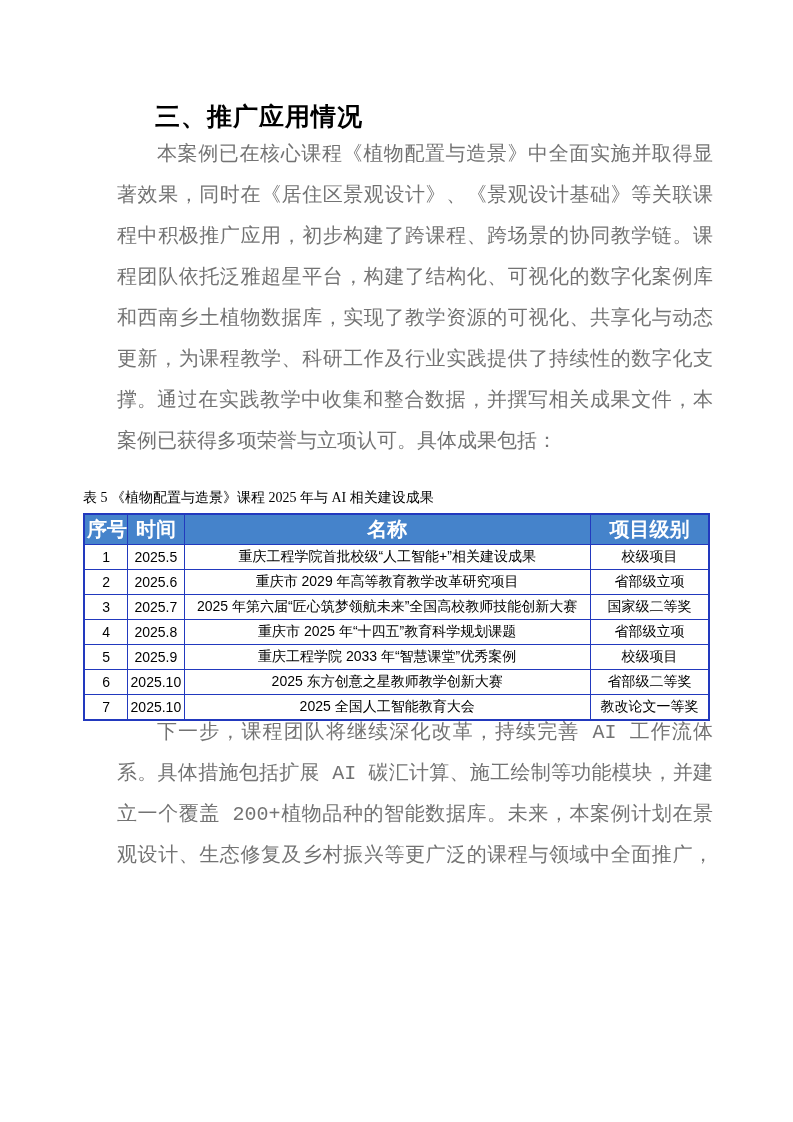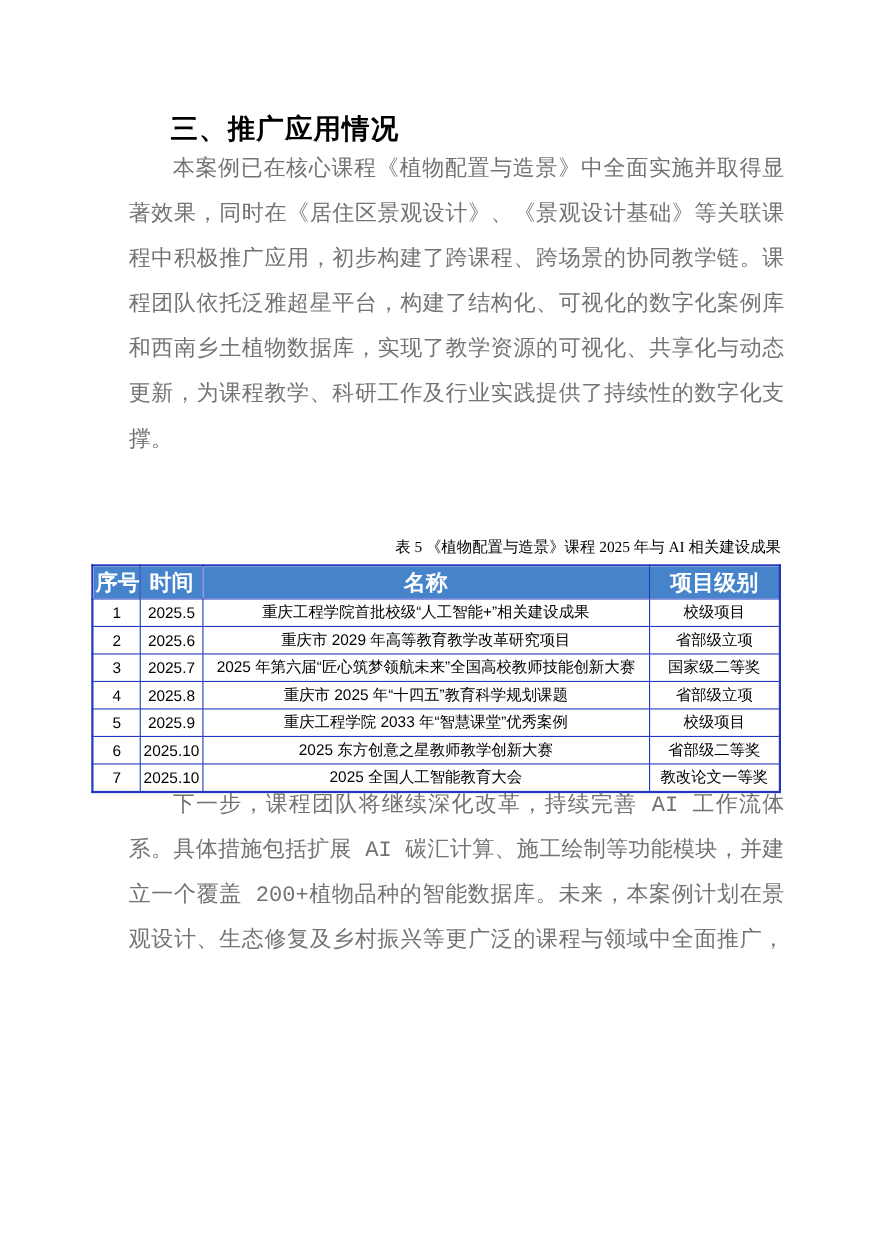--- a/index.html
+++ b/index.html
@@ -36,21 +36,21 @@
     color: #737373;
   }
   .para-1 { top: 134px; }
   .para-2 { top: 380px; }
   .para-3 { top: 712px; }
   .table-caption {
     position: absolute;
     left: 83px;
     top: 489px;
     width: 627px;
-    text-align: right;
+    text-align: left;
     font-family: "Liberation Serif", "DejaVu Serif", serif;
     font-size: 14px;
     color: #000000;
     white-space: nowrap;
   }
   table.results {
     position: absolute;
     left: 83px;
     top: 513px;
     width: 627px;
@@ -98,20 +98,21 @@
 </style>
 </head>
 <body>
 
 <div class="page">
 
   <h2 class="heading">三、推广应用情况</h2>
 
   <p class="body-para para-1">本案例已在核心课程《植物配置与造景》中全面实施并取得显著效果，同时在《居住区景观设计》、《景观设计基础》等关联课程中积极推广应用，初步构建了跨课程、跨场景的协同教学链。课程团队依托泛雅超星平台，构建了结构化、可视化的数字化案例库和西南乡土植物数据库，实现了教学资源的可视化、共享化与动态更新，为课程教学、科研工作及行业实践提供了持续性的数字化支撑。</p>
 
+  <p class="body-para para-2">通过在实践教学中收集和整合数据，并撰写相关成果文件，本案例已获得多项荣誉与立项认可。具体成果包括：</p>
 
   <div class="table-caption">表 5 《植物配置与造景》课程 2025 年与 AI 相关建设成果</div>
 
   <table class="results">
     <colgroup>
       <col class="col-index">
         <col class="col-date">
         <col class="col-name">
         <col class="col-level">
     </colgroup>

